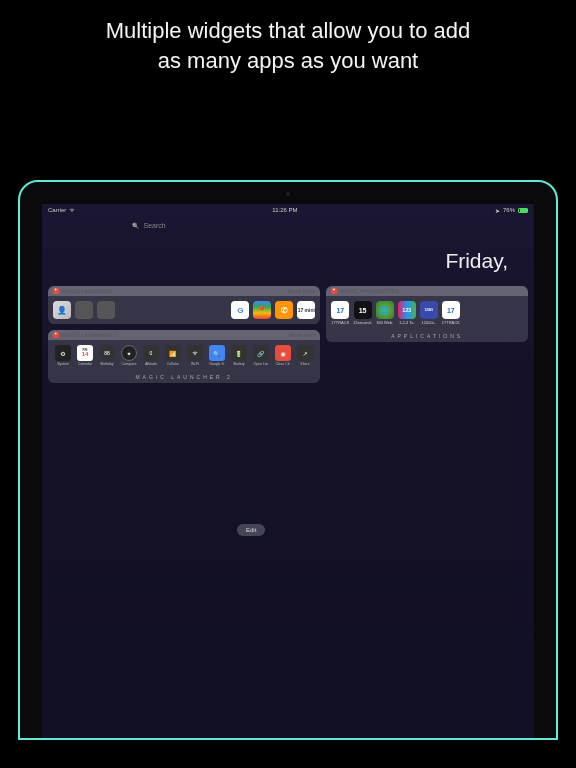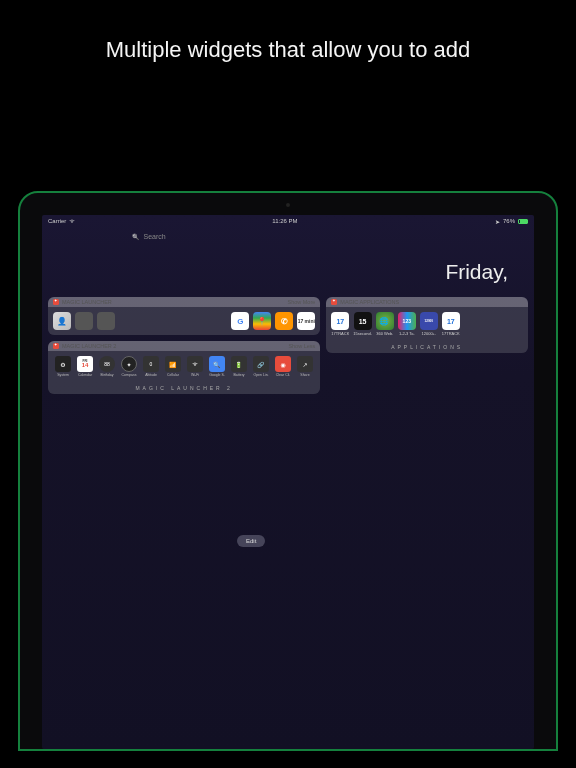--- a/index.html
+++ b/index.html
@@ -9,36 +9,35 @@
       background: #000;
       font-family: -apple-system, "Helvetica Neue", Helvetica, Arial, sans-serif;
       color: #fff;
       overflow: hidden;
       position: relative;
     }
     .promo-text {
       text-align: center;
       font-size: 22px;
       font-weight: 300;
-      padding: 35px 30px 0;
+      padding: 16px 30px 0;
       line-height: 1.35;
       color: #f5f5f5;
     }
     .device-frame {
       position: absolute;
       top: 180px;
       left: 50%;
       transform: translateX(-50%);
       width: 540px;
       height: 560px;
       background: #0a0a0c;
       border-radius: 20px 20px 0 0;
-      border: 2px solid #15803d;
+      border: 2px solid #5eead4;
       padding: 22px 22px 0;
-      margin-top: 11px;
     }
     .camera {
       position: absolute;
       top: 10px;
       left: 50%;
       transform: translateX(-50%);
       width: 4px; height: 4px;
       background: #222; border-radius: 50%;
     }
     .screen {
@@ -155,20 +154,21 @@
       padding: 3px 9px;
       border-radius: 8px;
       border: none;
     }
   </style>
 </head>
 <body>
 
 <div class="promo-text">
   <span>Multiple widgets that allow you to add</span><br>
+  <span>as many apps as you want</span>
 </div>
 
 <div class="device-frame">
   <div class="camera"></div>
   <div class="screen">
 
     <div class="status-bar">
       <div class="status-left">
         <span>Carrier</span>
         <span>ᯤ</span>

